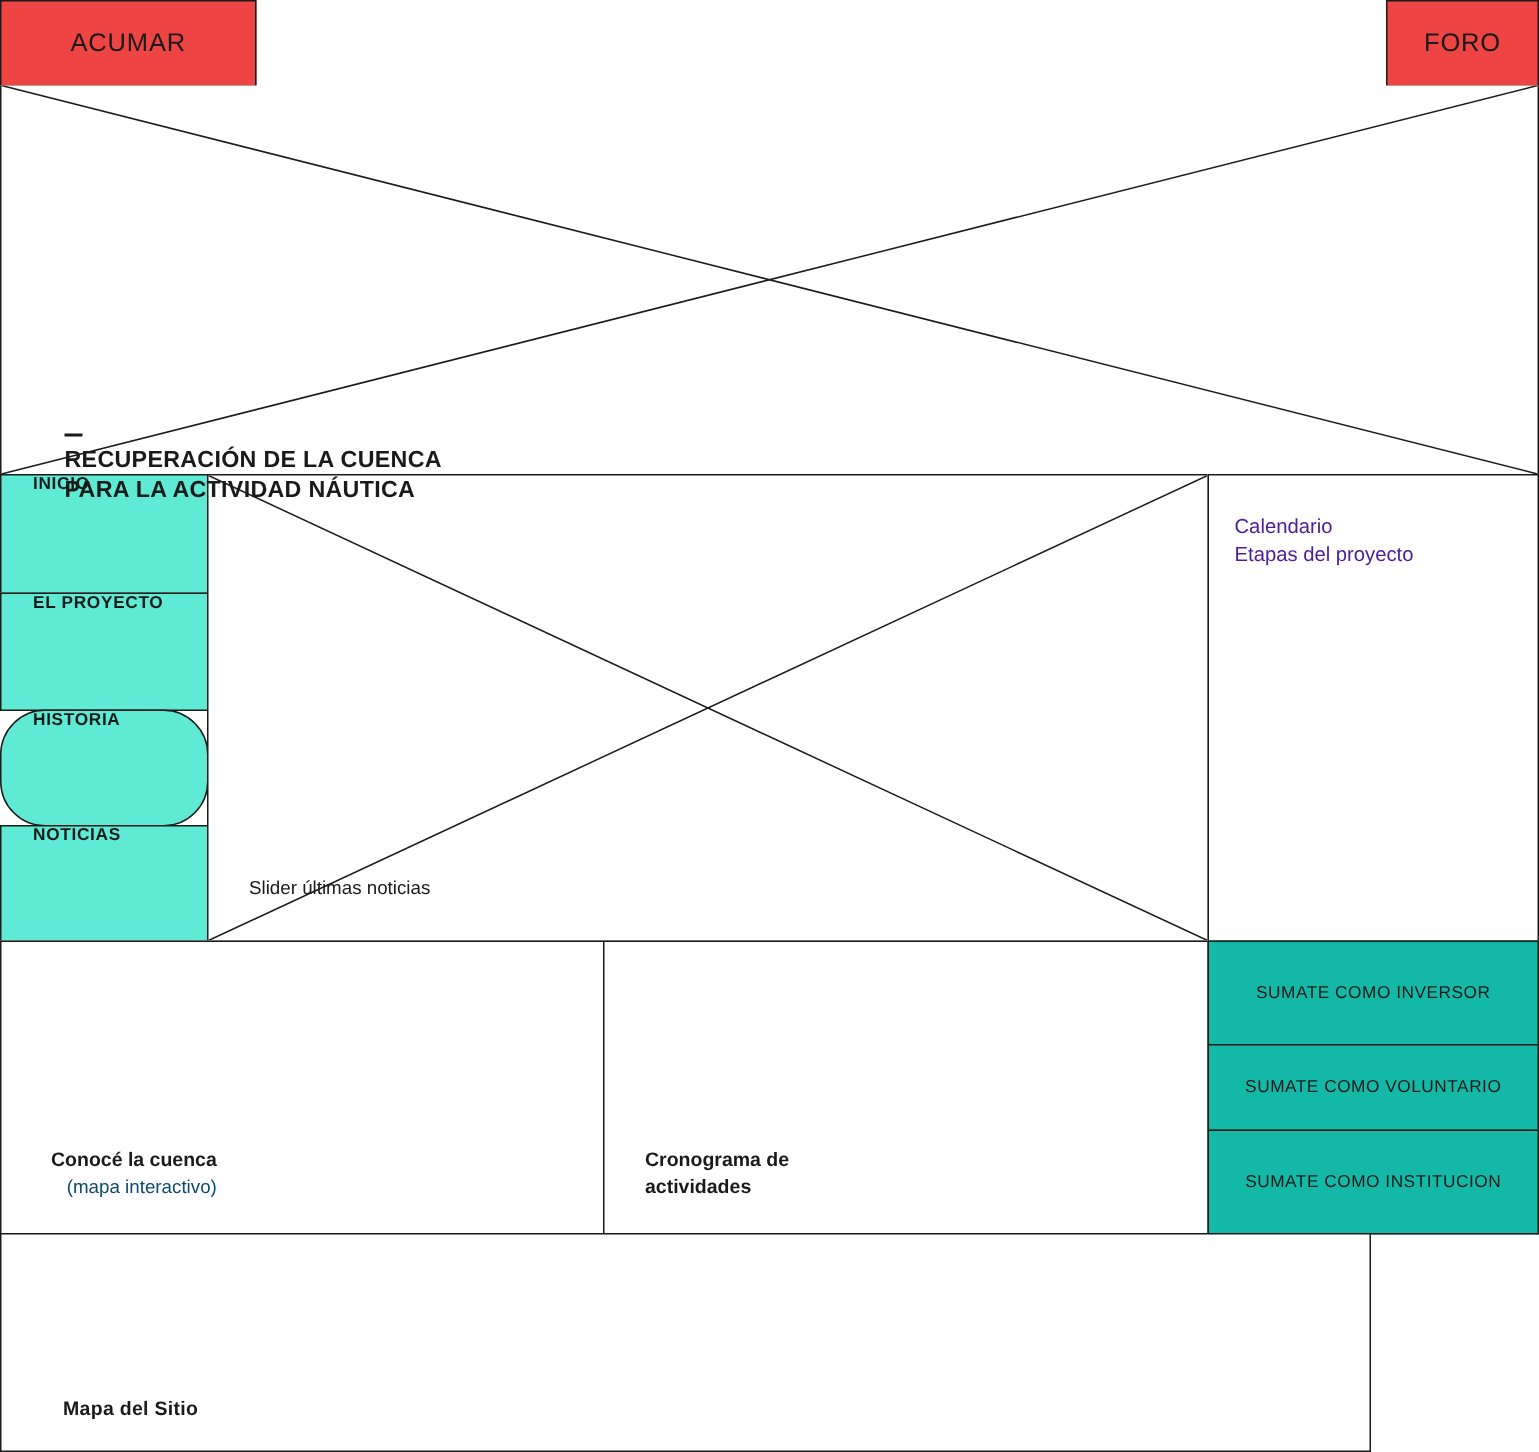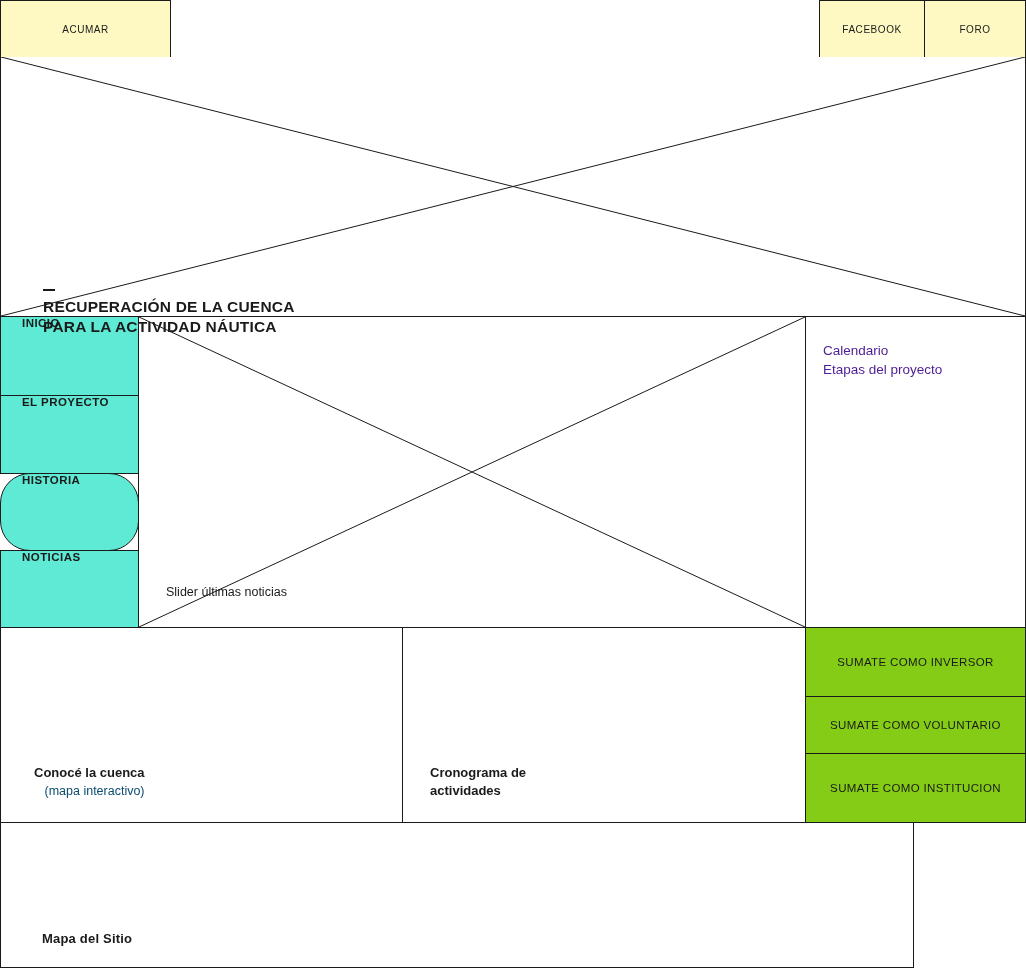--- a/index.html
+++ b/index.html
@@ -37,24 +37,24 @@
   }
   .topbar-cell {
     position: absolute;
     top: 0;
     height: 58px;
     box-sizing: border-box;
     border: 1px solid #1a1a1a;
     display: flex;
     align-items: center;
     justify-content: center;
-    font-size: 10px;
+    font-size: 17px;
     letter-spacing: 0.55px;
     color: #1a1a1a;
-    background: #fef9c3;
+    background: #ef4444;
   }
   #cell-acumar   { left: 0px;   width: 171px; }
   #cell-facebook { left: 819px; width: 106px; }
   #cell-foro     { left: 924px; width: 102px; }
 
   
   #hero {
     position: absolute;
     left: 0; top: 57px;
     width: 1026px; height: 260px;
@@ -200,21 +200,21 @@
     left: 0;
     width: 221px;
     box-sizing: border-box;
     border: 1px solid #1a1a1a;
     display: flex;
     align-items: center;
     justify-content: center;
     font-size: 11.5px;
     letter-spacing: 0.35px;
     color: #1a1a1a;
-    background: #84cc16;
+    background: #14b8a6;
   }
 
   
   #footer {
     position: absolute;
     left: 0; top: 822px;
     width: 914px; height: 146px;
     box-sizing: border-box;
     border: 1px solid #1a1a1a;
     background: #ffffff;
@@ -230,23 +230,20 @@
   }
 </style>
 </head>
 <body>
 
 <div id="wireframe">
 
   <div id="topbar">
     <div class="topbar-cell" id="cell-acumar">
       <span>ACUMAR</span>
-    </div>
-    <div class="topbar-cell" id="cell-facebook">
-      <span>FACEBOOK</span>
     </div>
     <div class="topbar-cell" id="cell-foro">
       <span>FORO</span>
     </div>
   </div>
 
   <div id="hero">
     <div class="x-cross">
       <svg viewBox="0 0 1026 259" preserveAspectRatio="none">
         <line x1="0" y1="0" x2="1026" y2="259" stroke="#1a1a1a" stroke-width="1" vector-effect="non-scaling-stroke"></line>

